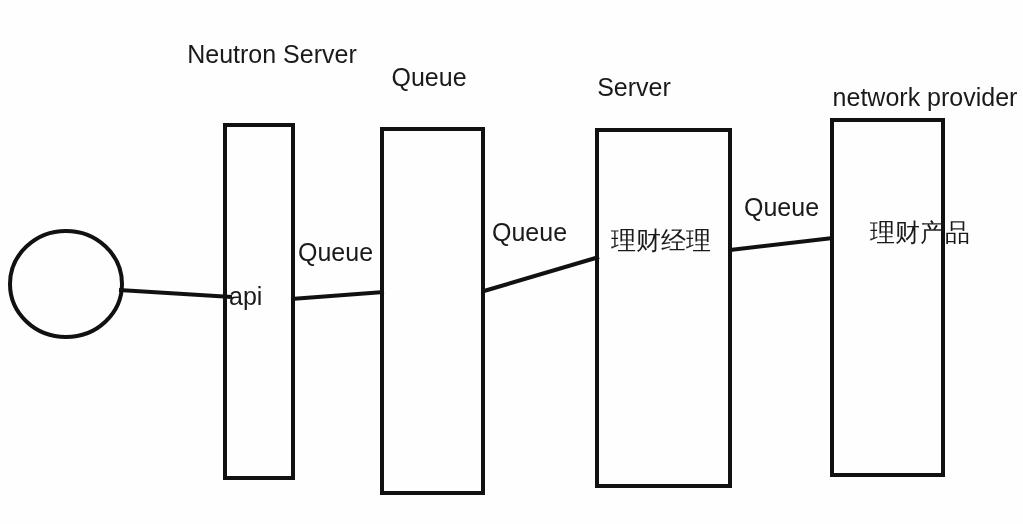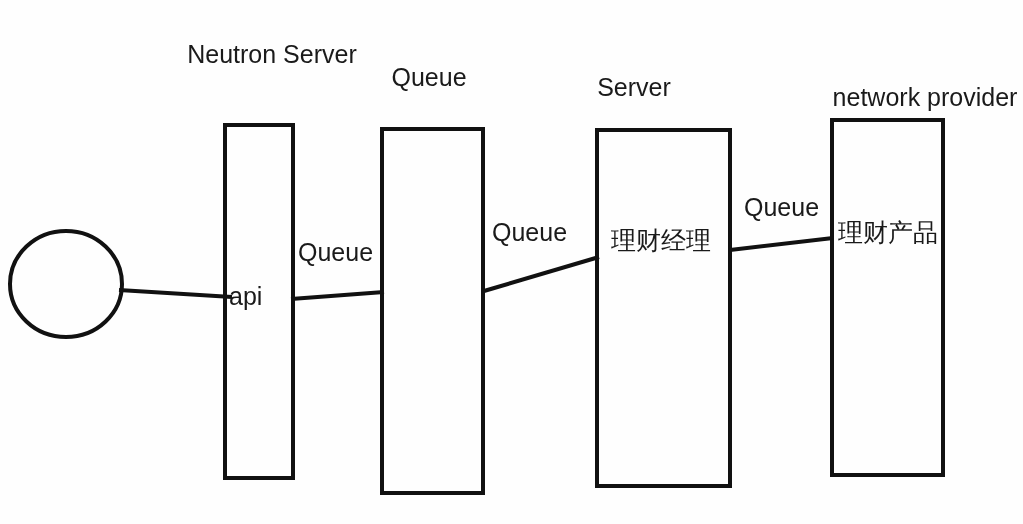--- a/index.html
+++ b/index.html
@@ -44,21 +44,21 @@
   .t-neutron { left: 272px; top: 40px; }
   .t-plugin  { left: 429px; top: 63px; }
   .t-agent   { left: 634px; top: 73px; }
   .t-network { left: 890px; top: 83px; margin-left: 35px; }
   .q1 { left: 298px; top: 238px; }
   .q2 { left: 492px; top: 218px; }
   .q3 { left: 744px; top: 193px; }
   .inner-api     { left: 229px; top: 282px; }
   .inner-plugin  { left: 388px; top: 243px; }
   .inner-agent   { left: 611px; top: 226px; }
-  .inner-network { left: 838px; top: 218px; }
+  .inner-network { left: 870px; top: 218px; }
 </style>
 </head>
 <body>
 
 <div class="canvas">
 
   <svg class="connector-layer" viewBox="0 0 1023 524" xmlns="http://www.w3.org/2000/svg">
     <ellipse cx="66" cy="284" rx="56" ry="53" fill="none" stroke="#111111" stroke-width="4"></ellipse>
     <line x1="119" y1="290" x2="232" y2="297" stroke="#111111" stroke-width="4"></line>
     <line x1="291" y1="299" x2="384" y2="292" stroke="#111111" stroke-width="4"></line>

